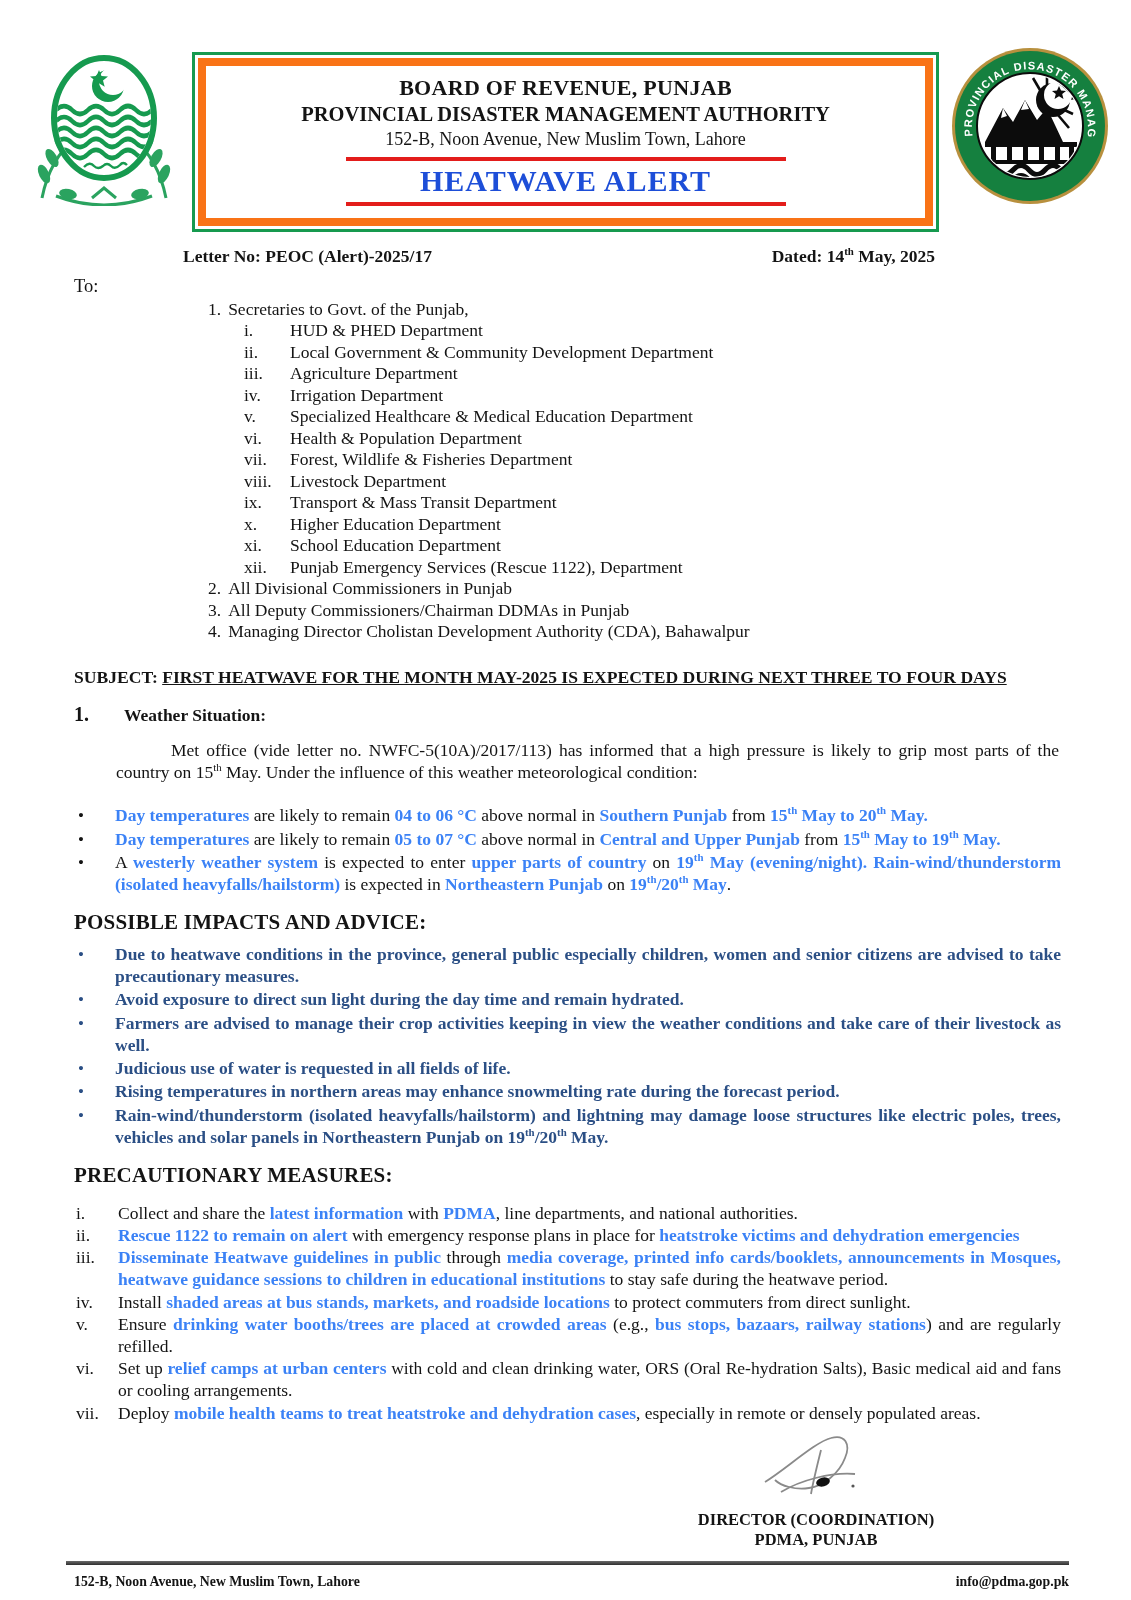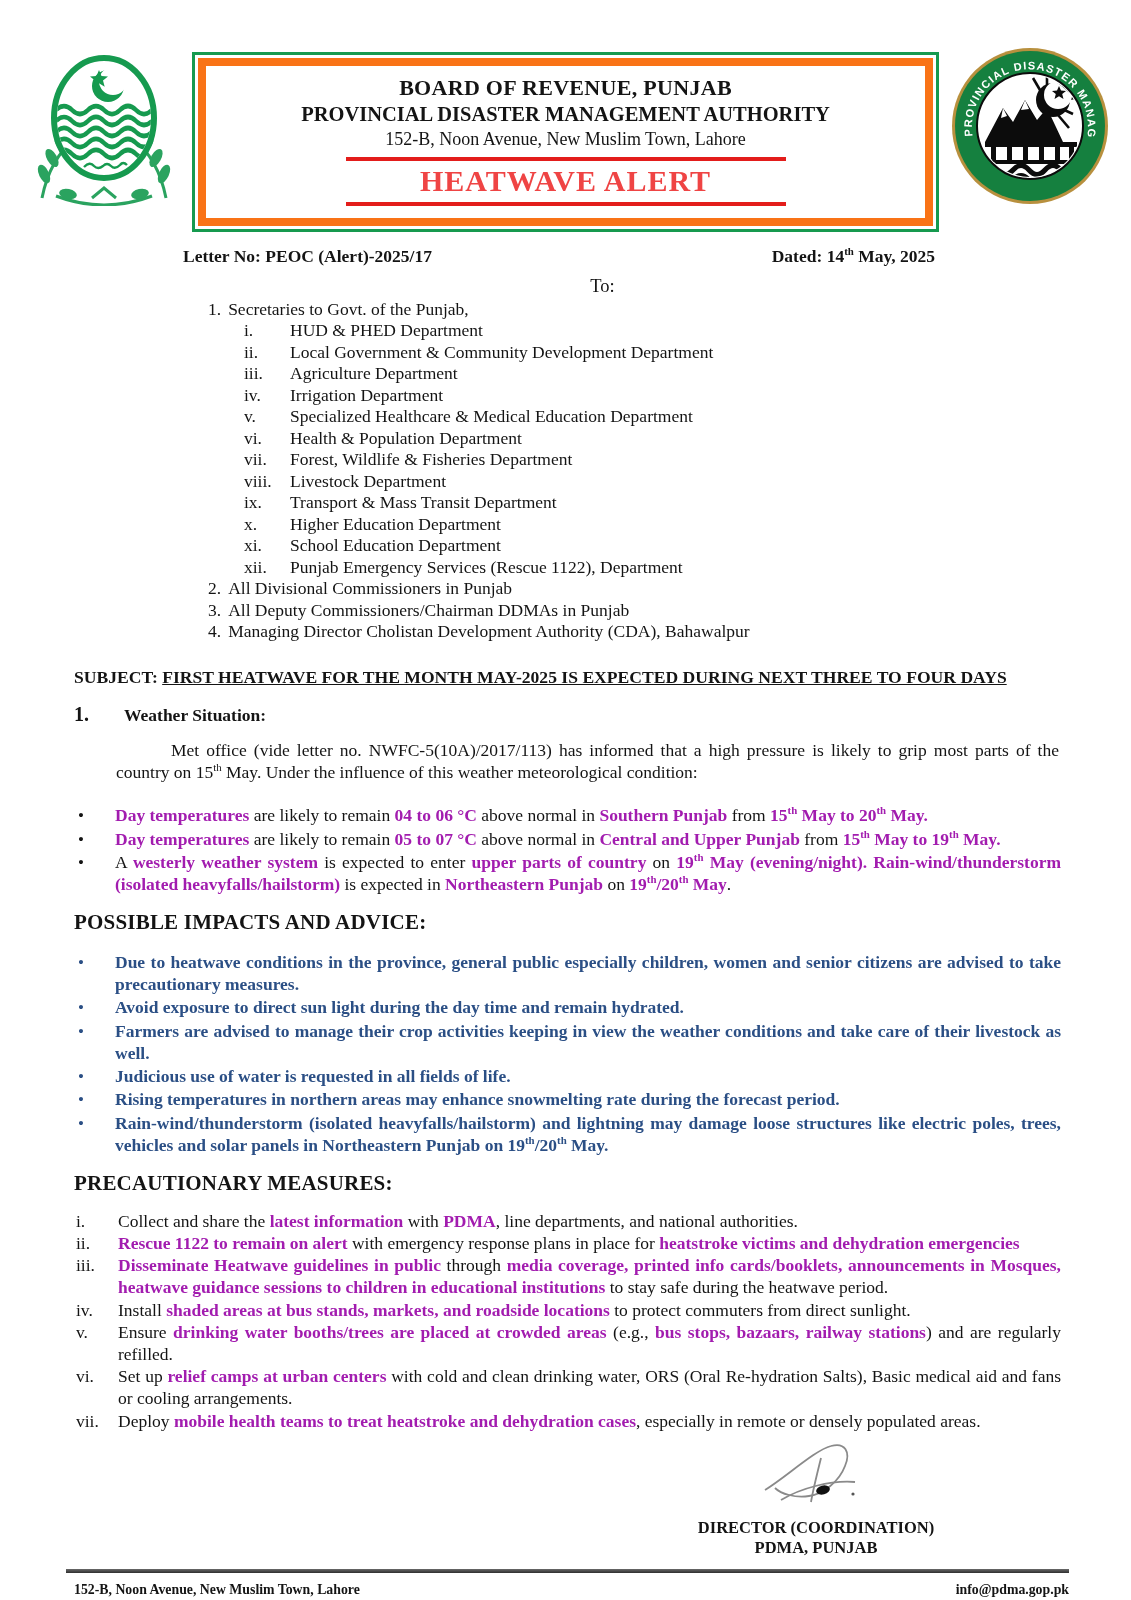--- a/index.html
+++ b/index.html
@@ -10,52 +10,52 @@
   
   .header-row{display:flex;align-items:flex-start;padding:46px 22px 0 28px;}
   .crest{flex:0 0 auto;}
   .hbox{flex:1 1 auto;margin:6px 12px 0 12px;border:3px solid #169a4f;padding:3px;}
   .hbox-inner{border:8px solid #f97316;text-align:center;padding:9px 6px 10px 6px;}
   .h-org1{font-size:22px;font-weight:bold;letter-spacing:.3px;}
   .h-org2{font-size:20.5px;font-weight:bold;margin-top:2px;}
   .h-addr{font-size:18px;margin-top:3px;}
   .redline{height:4px;background:#e31d1b;width:440px;margin:7px auto 3px auto;}
   .redline.bottom{margin:3px auto 2px auto;}
-  .h-alert{font-size:30px;font-weight:bold;color:#ef4444;letter-spacing:1px;line-height:1.15;}
+  .h-alert{font-size:30px;font-weight:bold;color:#1d4ed8;letter-spacing:1px;line-height:1.15;}
   
   .letter-row{display:flex;justify-content:space-between;margin:14px 196px 0 183px;
     font-weight:bold;font-size:17.5px;}
-  .to-label{margin:9px 0 2px 74px;font-size:18.5px;text-align:center;}
+  .to-label{margin:9px 0 2px 74px;font-size:18.5px;}
   
   .recips{font-size:17.5px;line-height:1.23;}
   .recip-row{display:flex;}
   .recip-row.lvl1{padding-left:208px;}
   .recip-row.lvl2{padding-left:244px;}
   .recip-row.lvl1 .rm{margin-right:7px;}
   .recip-row.lvl2 .rm{width:46px;flex:0 0 auto;}
   
   .subject{margin:24px 70px 0 74px;font-size:17.6px;line-height:1.25;}
   .sg-b{font-weight:bold;}
   .sg-bu{font-weight:bold;text-decoration:underline;}
-  .sg-r{font-weight:bold;color:#a21caf;}
+  .sg-r{font-weight:bold;color:#3b82f6;}
   sup{font-size:62%;line-height:0;}
   
   .sec-head{display:flex;margin:14px 0 0 74px;align-items:baseline;}
   .sec-no{font-size:20px;font-weight:bold;width:50px;flex:0 0 auto;}
   .sec-title{font-size:17.5px;font-weight:bold;}
   .wpar{margin:13px 72px 0 116px;font-size:17.5px;line-height:1.3;text-align:justify;text-indent:55px;}
   .bullets{margin:20px 70px 0 78px;font-size:17.5px;line-height:1.26;}
   .b-row{display:flex;margin-bottom:1px;}
   .b-dot{width:37px;flex:0 0 auto;}
   .b-dot::before{content:"•";font-size:17px;}
   .b-text{flex:1 1 auto;text-align:justify;}
   .blue .b-text{color:#2b4f85;font-weight:bold;}
   .blue .b-dot::before{color:#2b4f85;}
   .part-head{margin:15px 0 0 74px;font-size:21px;font-weight:bold;letter-spacing:.2px;}
-  .bullets.blue{margin-top:16px;}
+  .bullets.blue{margin-top:8px;}
   
   .prec{margin:14px 70px 0 76px;font-size:17.5px;line-height:1.27;}
   .p-row{display:flex;}
   .p-m{width:42px;flex:0 0 auto;}
   .p-t{flex:1 1 auto;text-align:justify;}
   
   .sign-block{width:310px;margin:6px 160px 11px auto;text-align:center;}
   .sign-scribble{display:block;margin:0 auto -4px auto;}
   .sign-title{font-size:16.5px;font-weight:bold;line-height:1.25;}
   .sign-org{font-size:16.5px;font-weight:bold;}

